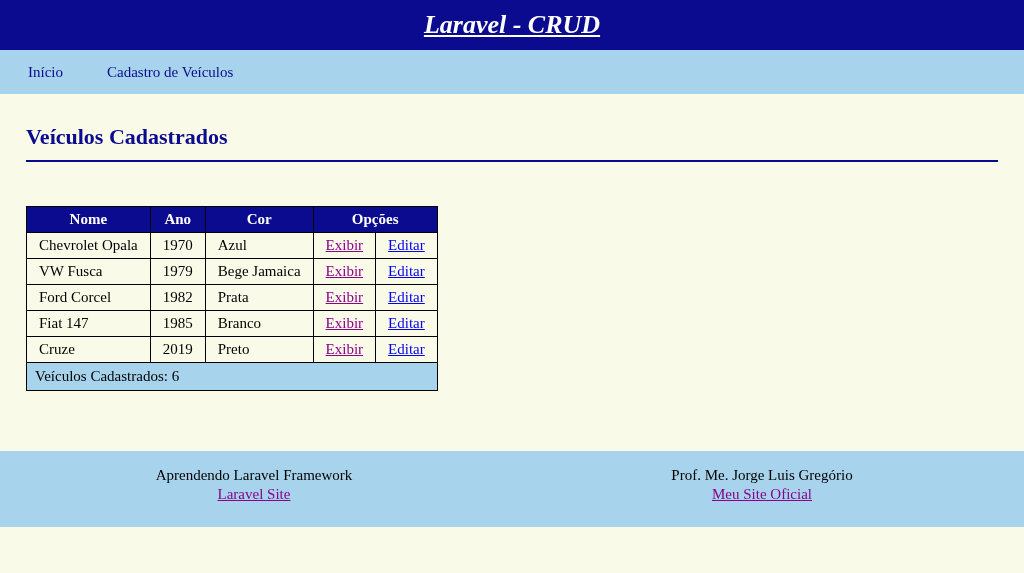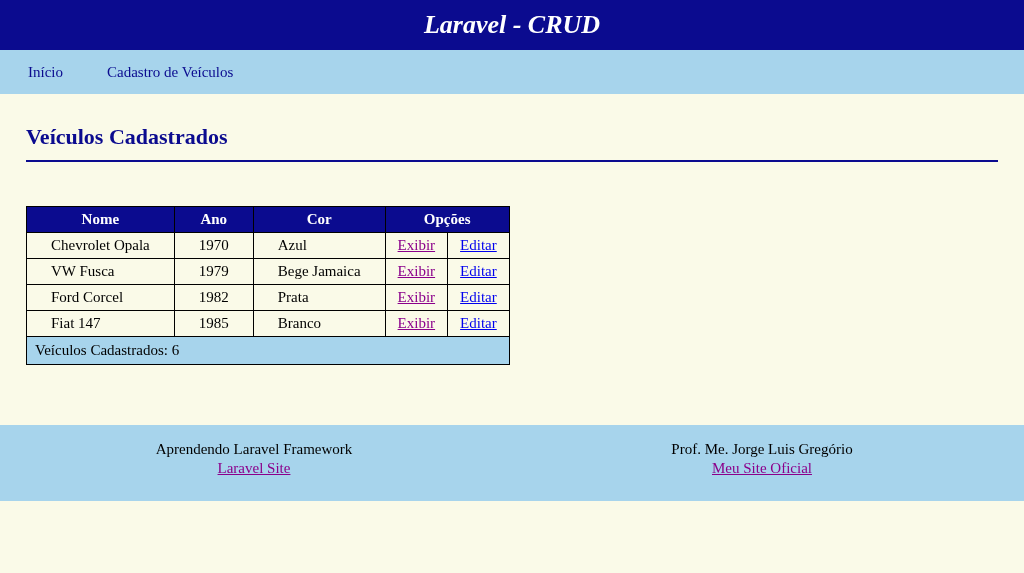--- a/index.html
+++ b/index.html
@@ -1,30 +1,30 @@
 <!DOCTYPE html>
 <html><head>
   <meta charset="utf-8">
   <style>
     * { box-sizing: border-box; margin: 0; padding: 0; }
     body { font-family: "Times New Roman", serif; background: #fafae8; }
     
-    .header { background: #0b0b8f; color: #fff; text-align: center; padding: 10px 0; }
+    .header { background: #0b0b8f; color: #fff; text-align: center; padding: 10px 0; text-decoration: underline; }
     .header h1 { font-size: 26px; font-weight: bold; font-style: italic; }
     
     .navbar { background: #a7d4ec; padding: 13px 28px; }
     .navbar a { color: #0b0b8f; text-decoration: none; margin-right: 40px; font-size: 15px; }
     
     .content { padding: 30px 26px 60px 26px; }
     
     .page-title { color: #0b0b8f; font-size: 22px; font-weight: bold; padding-bottom: 10px; border-bottom: 2px solid #0b0b8f; margin-bottom: 44px; }
     
     table { border-collapse: collapse; }
     th { background: #0b0b8f; color: #fff; padding: 4px 12px; border: 1px solid #000; font-weight: bold; text-align: center; font-size: 15px; }
-    td { border: 1px solid #000; padding: 4px 24px; font-size: 15px; background: #fafae8; vertical-align: middle; }
+    td { border: 1px solid #000; padding: 4px 12px; font-size: 15px; background: #fafae8; vertical-align: middle; }
     td.action { text-align: center; padding: 4px 12px; }
     td.action a { color: #0000ee; text-decoration: underline; }
     td.action a.exibir { color: #8b008b; }
     
     tfoot td { background: #a7d4ec; padding: 5px 8px; }
     
     .footer { background: #a7d4ec; display: flex; padding: 16px 8px 24px 0; }
     .footer-col { flex: 1; text-align: center; font-size: 15px; }
     .footer-col a { color: #8b008b; text-decoration: underline; display: inline-block; margin-top: 2px; }
   </style>
@@ -74,20 +74,27 @@
           <td class="action"><a href="#" class="exibir">Exibir</a></td>
           <td class="action"><a href="#">Editar</a></td>
         </tr>
         <tr>
           <td>Fiat 147</td>
           <td>1985</td>
           <td>Branco</td>
           <td class="action"><a href="#" class="exibir">Exibir</a></td>
           <td class="action"><a href="#">Editar</a></td>
         </tr>
+        <tr>
+          <td>Cruze</td>
+          <td>2019</td>
+          <td>Preto</td>
+          <td class="action"><a href="#" class="exibir">Exibir</a></td>
+          <td class="action"><a href="#">Editar</a></td>
+        </tr>
       </tbody>
     <tfoot>
       <tr>
         <td colspan="5">Veículos Cadastrados: 6</td>
       </tr>
     </tfoot>
   </table>
 </div>
 
 <div class="footer">

